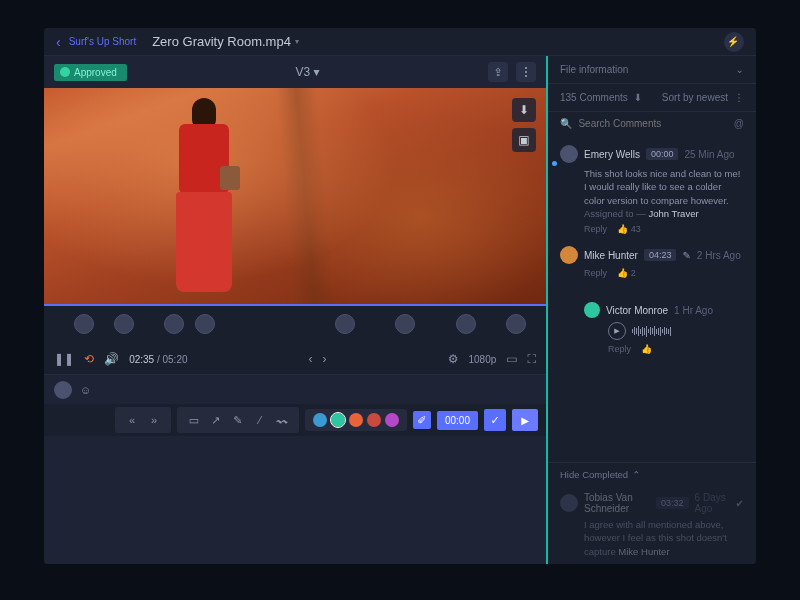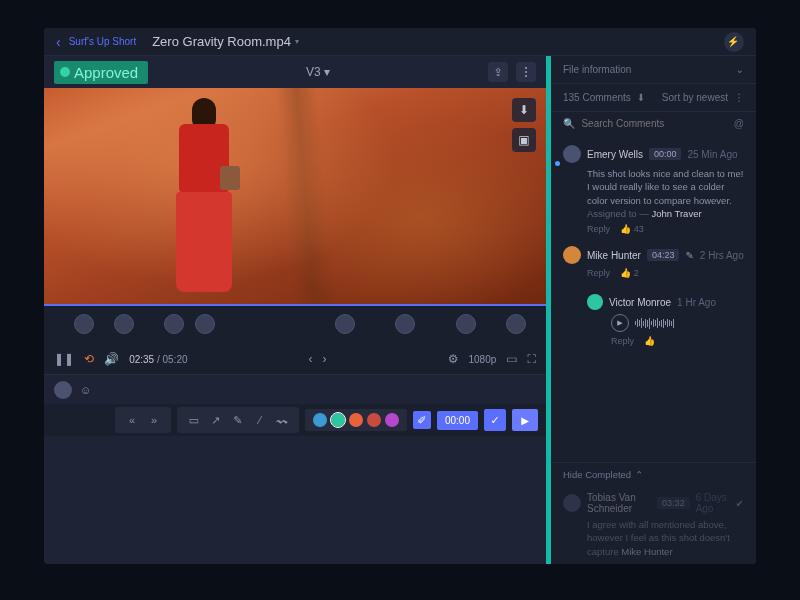--- a/index.html
+++ b/index.html
@@ -8,21 +8,21 @@
 .header{height:28px;display:flex;align-items:center;padding:0 12px;background:#1a1f2e;border-bottom:1px solid #252b3d}
 .back{color:#5b6fff;font-size:14px;margin-right:8px;cursor:pointer}
 .breadcrumb{color:#5b6fff;font-size:10px;margin-right:16px}
 .filename{color:#c5c9d4;font-size:13px}
 .chev{color:#6b7389;margin-left:4px;font-size:8px}
 .hspace{flex:1}
 .bolt{width:20px;height:20px;border-radius:50%;background:#2a3045;display:flex;align-items:center;justify-content:center;color:#9ba3b8;font-size:10px}
 .body{flex:1;display:flex;overflow:hidden}
 .main{flex:1;display:flex;flex-direction:column;background:#1e2435}
 .toolbar{height:32px;display:flex;align-items:center;padding:0 10px;gap:8px}
-.approved{background:#1a8a6e;color:#7ef5d4;font-size:15px;padding:3px 10px 3px 6px;border-radius:2px;display:flex;align-items:center;gap:4px}
+.approved{background:#1a8a6e;color:#7ef5d4;font-size:10px;padding:3px 10px 3px 6px;border-radius:2px;display:flex;align-items:center;gap:4px}
 .approved::before{content:"";width:10px;height:10px;border-radius:50%;background:#32d4a4}
 .version{color:#9ba3b8;font-size:12px;cursor:pointer}
 .tb-icon{width:20px;height:20px;display:flex;align-items:center;justify-content:center;color:#9ba3b8;cursor:pointer;background:#2a3045;border-radius:3px;font-size:11px}
 .dots{flex-direction:column;gap:2px}
 .dot{width:2px;height:2px;border-radius:50%;background:#9ba3b8}
 .video{position:relative;height:216px;background:linear-gradient(160deg,#c65a2e 0%,#d47040 15%,#b8512a 35%,#a04020 55%,#8b3518 75%,#702810 100%);overflow:hidden}
 .video::before{content:"";position:absolute;inset:0;background:
  radial-gradient(ellipse 200px 120px at 30% 35%,rgba(230,140,80,.6),transparent),
  radial-gradient(ellipse 150px 100px at 75% 60%,rgba(180,90,40,.7),transparent),
  linear-gradient(85deg,transparent 48%,rgba(100,50,20,.4) 52%,transparent 56%)}
@@ -41,37 +41,37 @@
 .comment-input{height:30px;display:flex;align-items:center;padding:0 10px;gap:8px;background:#1e2435;border-top:1px solid #252b3d}
 .avatar-sm{width:18px;height:18px;border-radius:50%;background:#4a5270}
 .input-txt{flex:1;color:#5a6178;font-size:10px}
 .anno-bar{height:32px;display:flex;align-items:center;justify-content:flex-end;padding:0 8px;gap:6px;background:#1a1f2e}
 .anno-group{display:flex;align-items:center;gap:4px;background:#252b3d;padding:4px 8px;border-radius:3px}
 .anno-btn{width:18px;height:18px;display:flex;align-items:center;justify-content:center;color:#8b92a8;font-size:11px;cursor:pointer}
 .swatch{width:14px;height:14px;border-radius:50%;cursor:pointer}
 .tc-box{background:#5b6fff;color:#fff;padding:4px 8px;font-size:10px;border-radius:2px}
 .check-box{background:#5b6fff;color:#fff;width:22px;height:22px;display:flex;align-items:center;justify-content:center;border-radius:2px;font-size:11px}
 .play-send{background:#6b7bff;color:#fff;width:26px;height:22px;display:flex;align-items:center;justify-content:center;border-radius:2px;font-size:10px}
-.side{width:210px;background:#1a1f2e;border-left:5px solid #14b8a6;display:flex;flex-direction:column;font-size:10px}
+.side{width:210px;background:#1a1f2e;border-left:2px solid #14b8a6;display:flex;flex-direction:column;font-size:10px}
 .side-sec{padding:8px 12px;border-bottom:1px solid #252b3d;display:flex;align-items:center;gap:6px;color:#6b7389}
 .side-sec .exp{margin-left:auto;font-size:10px}
 .search-row{padding:6px 12px;display:flex;align-items:center;gap:6px;color:#5a6178}
 .search-row input{flex:1;background:transparent;border:none;color:#8b92a8;font-size:10px;outline:none}
 .comments{flex:1;overflow:hidden;padding:4px 0}
 .comment{padding:6px 12px;position:relative}
 .c-head{display:flex;align-items:center;gap:6px;margin-bottom:4px}
 .c-avatar{width:18px;height:18px;border-radius:50%;background:#4a5270;flex-shrink:0}
 .c-name{color:#c5c9d4;font-size:10px}
 .c-tc{background:#2a3045;color:#9ba3b8;font-size:9px;padding:1px 5px;border-radius:2px}
 .c-ago{color:#5a6178;font-size:10px}
 .c-body{color:#8b92a8;font-size:9.5px;line-height:1.4;padding-left:24px}
 .c-assign{color:#c5c9d4}
 .c-actions{padding-left:24px;margin-top:4px;display:flex;gap:10px;color:#5a6178;font-size:9px}
 .unread{position:absolute;left:4px;top:22px;width:5px;height:5px;border-radius:50%;background:#4a9eff}
-.reply{margin-left:24px;margin-top:16px}
+.reply{margin-left:24px;margin-top:24px}
 .wave{display:flex;align-items:center;gap:6px;padding-left:24px;margin-top:4px}
 .wave-play{width:18px;height:18px;border:1px solid #6b7389;border-radius:50%;display:flex;align-items:center;justify-content:center;font-size:7px;color:#9ba3b8}
 .wave-bars{display:flex;gap:1px;align-items:center}
 .wave-bars span{width:1px;background:#8b92a8}
 .hide-complete{padding:6px 12px;border-top:1px solid #252b3d;color:#6b7389;font-size:9.5px;display:flex;align-items:center;gap:4px}
 .completed{opacity:.4;padding:6px 12px}
 </style>
 </head>
 <body>
 

